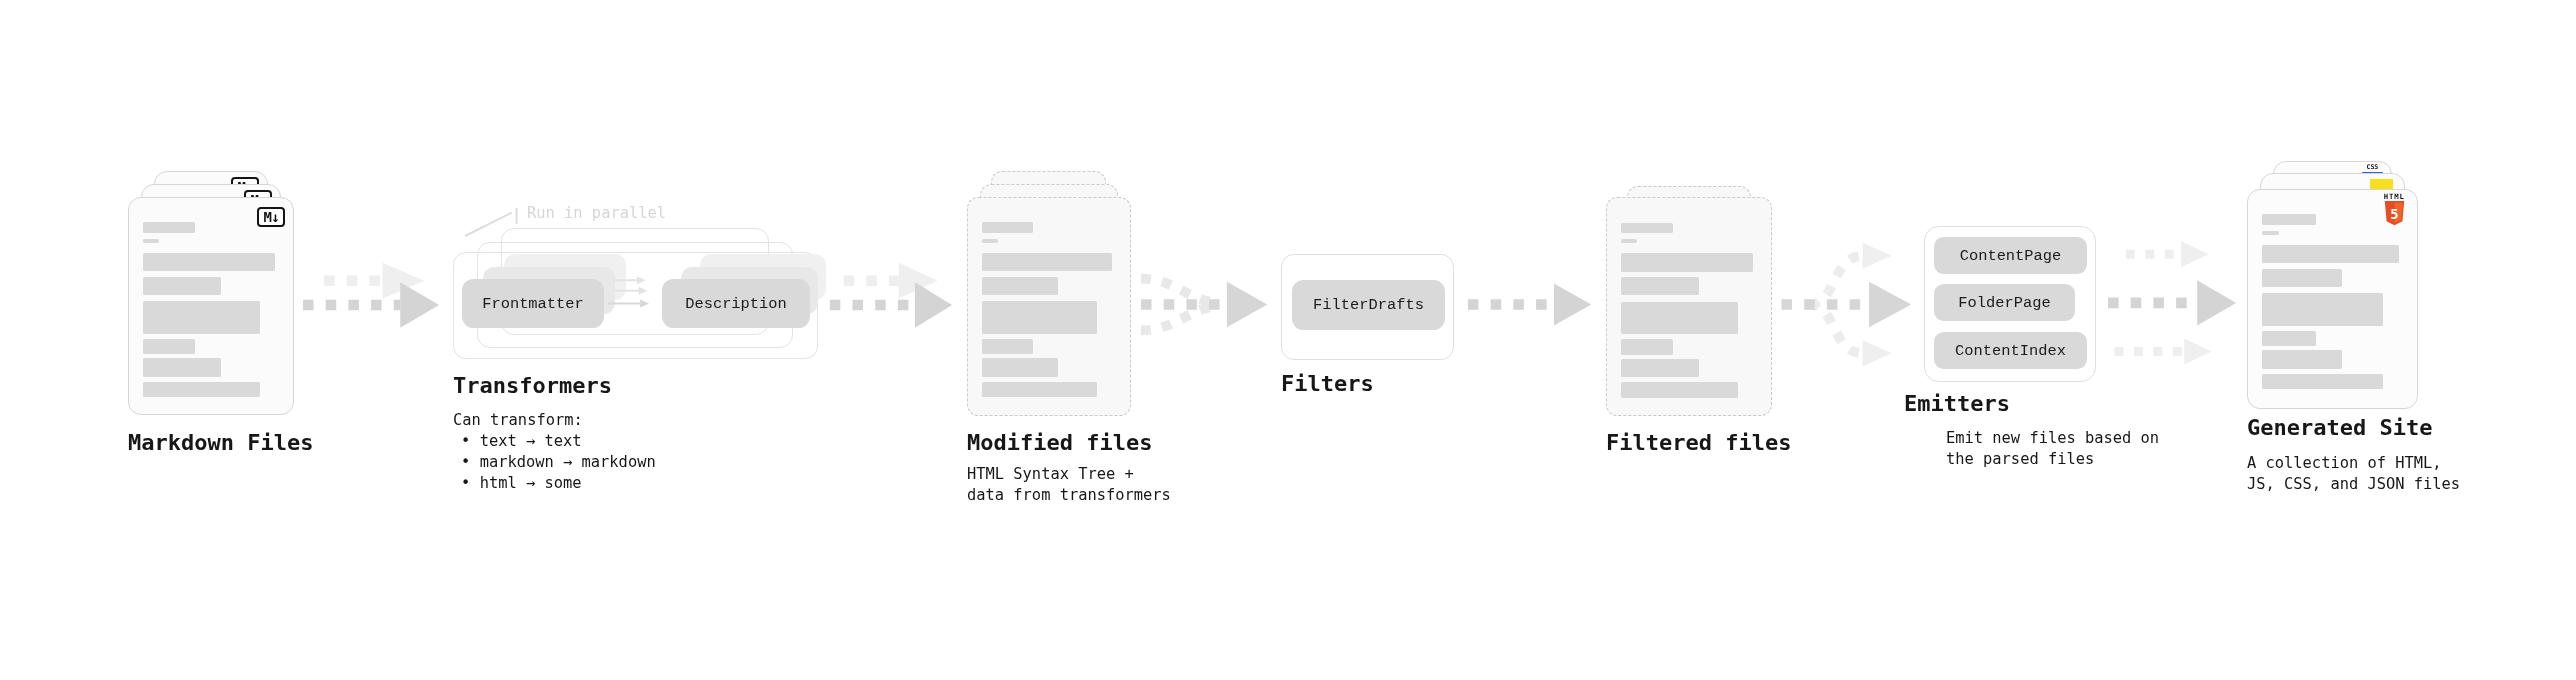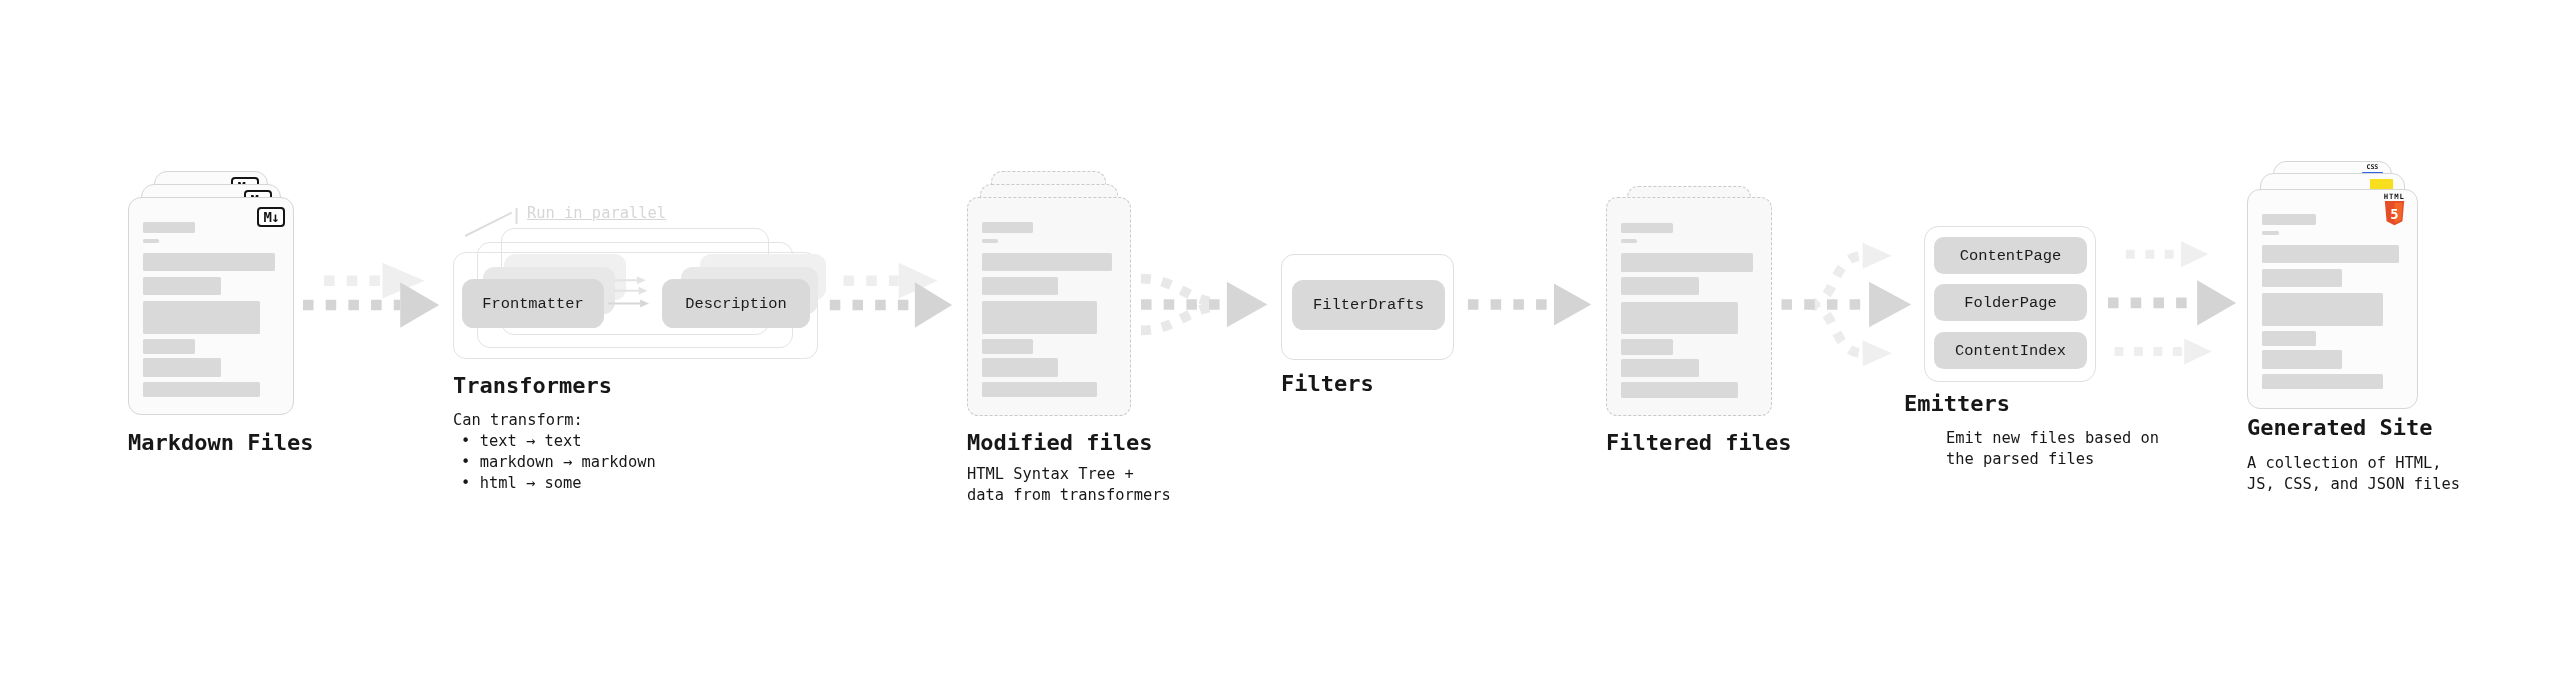--- a/index.html
+++ b/index.html
@@ -93,21 +93,21 @@
       <polygon points="122,30 170,58 122,86" fill="#d4d4d4"></polygon>
     </svg>
   </div>
 
   <div class="abs" style="left:460px;top:203px;">
     <svg width="68" height="37" viewBox="0 0 84 46">
       <path d="M 6,41 L 64,12" stroke="#dcdcdc" stroke-width="2.5" fill="none"></path>
       <path d="M 70,6 L 70,26" stroke="#dcdcdc" stroke-width="2.5" fill="none"></path>
     </svg>
   </div>
-  <div class="annotation" style="left:527px;top:204px;text-decoration:underline;">Run in parallel</div>
+  <div class="annotation" style="left:527px;top:204px;">Run in parallel</div>
 
   <div class="abs" style="left:453px;top:228px;width:365px;height:133px;">
     <div class="t-card" style="left:48px;top:0;width:268px;height:107px;"></div>
     <div class="t-card" style="left:24.4px;top:14px;width:316px;height:106px;"></div>
     <div class="t-card" style="left:0;top:24.4px;width:365px;height:107px;"></div>
   </div>
   <div class="pill ghost1" style="left:504px;top:254px;width:122px;height:46px;"></div>
   <div class="pill ghost2" style="left:483px;top:267px;width:132px;height:47px;"></div>
   <div class="pill" style="left:462px;top:279px;width:142px;height:49px;">Frontmatter</div>
   <div class="pill ghost1" style="left:700px;top:254px;width:126px;height:46px;"></div>
@@ -207,21 +207,21 @@
       <polygon points="104,6 140,22 104,38" fill="#efefef"></polygon>
       <path d="M 38,82 C 72,82 66,142 104,142" stroke="#ececec" stroke-width="12" stroke-dasharray="12 14" fill="none"></path>
       <polygon points="104,126 140,142 104,158" fill="#efefef"></polygon>
       <line x1="4" y1="82" x2="112" y2="82" stroke="#d6d6d6" stroke-width="13" stroke-dasharray="13 15"></line>
       <polygon points="112,54 164,82 112,110" fill="#d6d6d6"></polygon>
     </svg>
   </div>
 
   <div class="panel" style="left:1924px;top:226px;width:172px;height:156px;"></div>
   <div class="pill e-pill" style="left:1934px;top:237px;width:153px;height:37px;">ContentPage</div>
-  <div class="pill e-pill" style="left:1934px;top:284px;width:153px;height:37px;">FolderPage</div>
+  <div class="pill e-pill" style="left:1934px;top:284px;width:141px;height:37px;">FolderPage</div>
   <div class="pill e-pill" style="left:1934px;top:332px;width:153px;height:37px;">ContentIndex</div>
   <div class="heading" style="left:1904px;top:392px;text-align:center;">Emitters</div>
   <div class="desc" style="left:1924px;top:428px;margin-left:22px;">
     <div>Emit new files based on</div>
     <div>the parsed files</div>
   </div>
 
   <div class="abs" style="left:2106px;top:238px;">
     <svg width="137" height="133" viewBox="0 0 168 164">
       <line x1="24" y1="20" x2="92" y2="20" stroke="#eeeeee" stroke-width="11" stroke-dasharray="11 13"></line>

